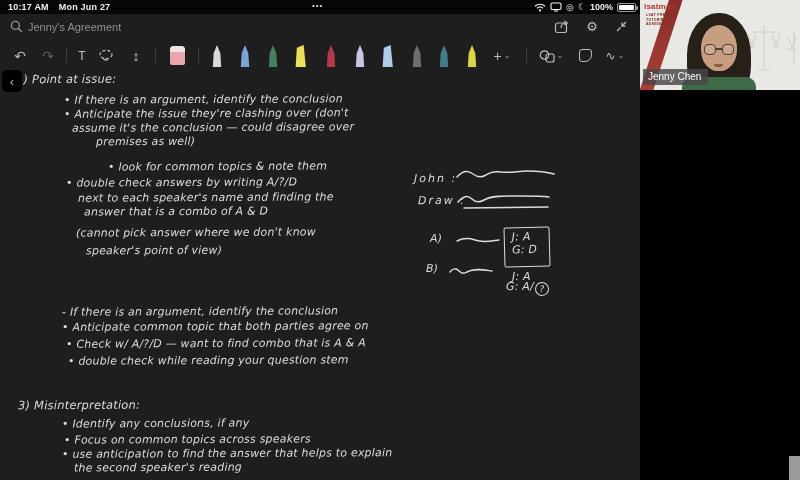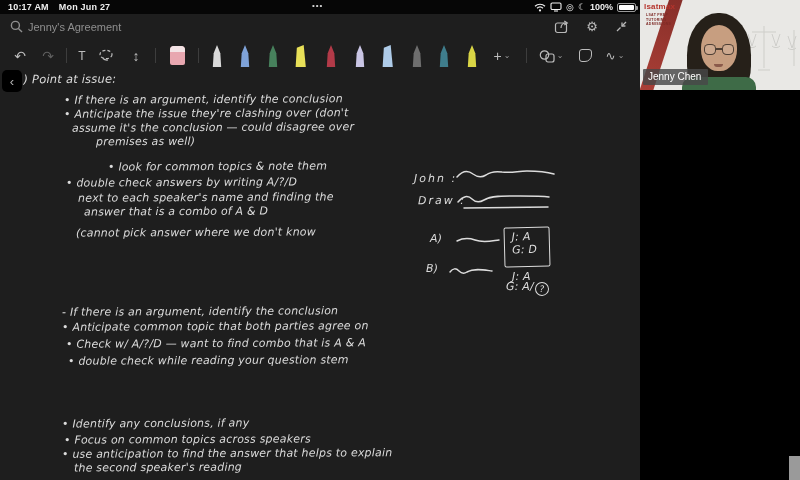--- a/index.html
+++ b/index.html
@@ -199,20 +199,21 @@
       <div class="hw hw-title" style="left:16px;top:2px;">1) Point at issue:</div>
       <div class="hw" style="left:64px;top:23px;">• If there is an argument, identify the conclusion</div>
       <div class="hw" style="left:64px;top:37px;">• Anticipate the issue they're clashing over (don't</div>
       <div class="hw" style="left:72px;top:51px;">assume it's the conclusion — could disagree over</div>
       <div class="hw" style="left:76px;top:65px;margin-left:20px;">premises as well)</div>
       <div class="hw" style="left:108px;top:90px;">• look for common topics &amp; note them</div>
       <div class="hw" style="left:66px;top:106px;">• double check answers by writing A/?/D</div>
       <div class="hw" style="left:78px;top:121px;">next to each speaker's name and finding the</div>
       <div class="hw" style="left:84px;top:135px;">answer that is a combo of A &amp; D</div>
       <div class="hw" style="left:76px;top:156px;">(cannot pick answer where we don't know</div>
+      <div class="hw" style="left:86px;top:174px;">speaker's point of view)</div>
 
       <div class="hw" style="left:414px;top:102px;letter-spacing:2px;">John :</div>
       <svg class="squig" style="left:455px;top:96px;" width="102" height="16">
           <path d="M2 11 C8 4 13 4 18 8 C22 11 26 12 31 9 C35 6 40 5 47 6 C57 7 63 5 72 5 C82 5 92 6 99 8"></path>
         </svg>
       <div class="hw" style="left:418px;top:124px;letter-spacing:2px;">Draw :</div>
       <svg class="squig" style="left:456px;top:120px;" width="96" height="22">
           <path d="M2 12 C7 6 12 5 16 9 C19 12 23 13 28 10 C36 5 52 6 64 6 C76 6 86 6 93 7"></path>
           <path d="M8 18 L92 17"></path>
         </svg>
@@ -231,20 +232,21 @@
           <path d="M2 8 C5 4 8 4 11 7 C13 9 16 10 19 8 C26 4 36 6 44 7"></path>
         </svg>
       <div class="hw" style="left:512px;top:200px;">J: A</div>
       <div class="hw" style="left:506px;top:210px;"><span>G: A/</span><span class="circle-q">?</span></div>
 
       <div class="hw" style="left:62px;top:235px;">- If there is an argument, identify the conclusion</div>
       <div class="hw" style="left:62px;top:250px;">• Anticipate common topic that both parties agree on</div>
       <div class="hw" style="left:66px;top:267px;">• Check w/ A/?/D — want to find combo that is A &amp; A</div>
       <div class="hw" style="left:68px;top:284px;">• double check while reading your question stem</div>
 
+      <div class="hw hw-title" style="left:18px;top:328px;">3) Misinterpretation:</div>
       <div class="hw" style="left:62px;top:347px;">• Identify any conclusions, if any</div>
       <div class="hw" style="left:64px;top:363px;">• Focus on common topics across speakers</div>
       <div class="hw" style="left:62px;top:377px;">• use anticipation to find the answer that helps to explain</div>
       <div class="hw" style="left:74px;top:391px;">the second speaker's reading</div>
     </div>
   </div>
 
   <div class="strip">
     <div class="video">
       <div class="stripe"></div>

